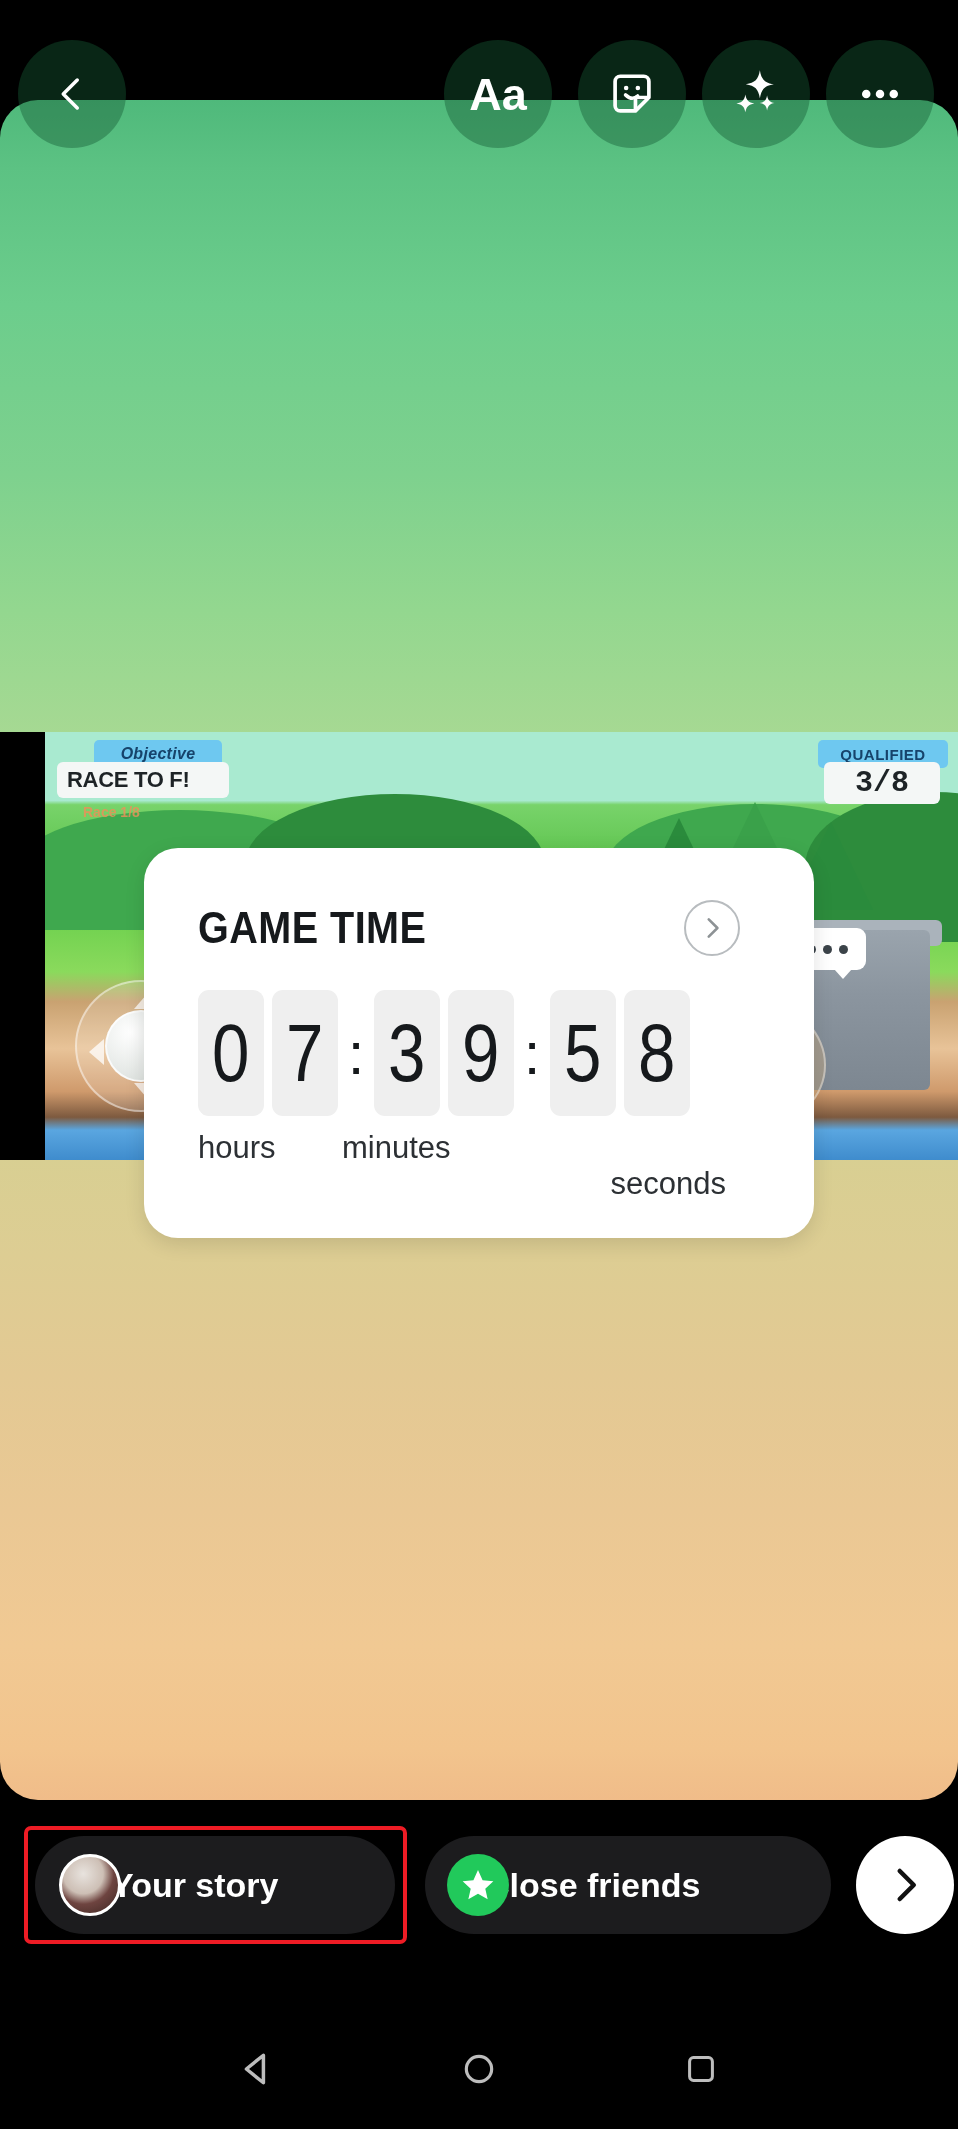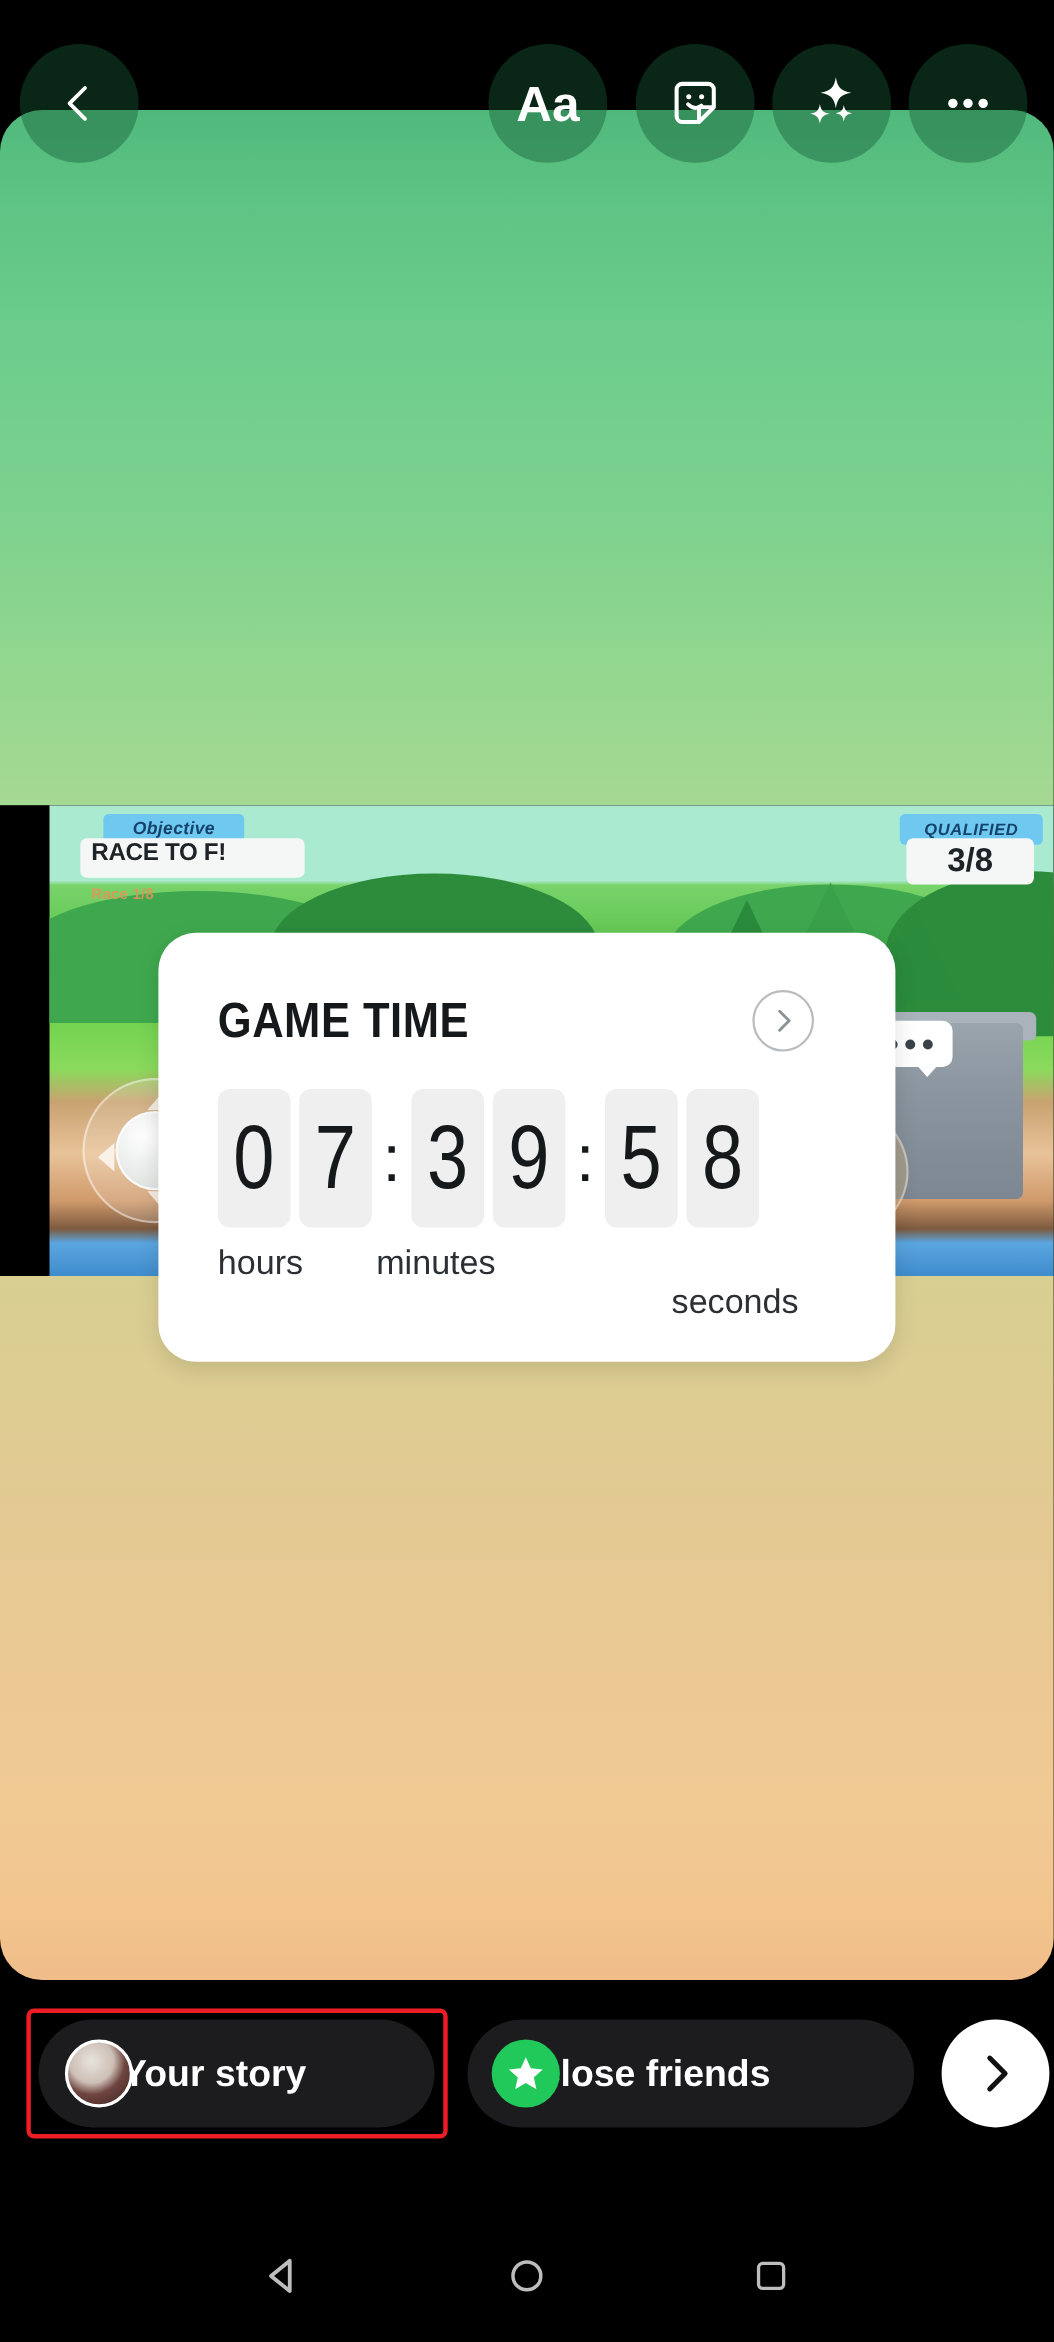--- a/index.html
+++ b/index.html
@@ -74,47 +74,47 @@
   #objective-tag {
     position:absolute; left:49px; top:8px; width:128px; height:28px;
     background:#6ec8f0; border-radius:5px;
     display:flex; align-items:center; justify-content:center;
   }
   #objective-tag span {
     color:#16436b; font-size:16px; font-weight:700; font-style:italic;
     letter-spacing:0.3px;
   }
   #objective-panel {
-    position:absolute; left:28px; top:30px; width:204px; height:36px;
+    position:absolute; left:12px; top:30px; width:172px; height:36px;
     background:#f4f7f6; border-radius:6px;
-    display:flex; align-items:flex-start; padding-left:10px;
+    display:flex; align-items:center; padding-left:10px;
   }
   #objective-panel span {
     color:#1d2326; font-size:22px; font-weight:800; letter-spacing:-0.3px;
     white-space:nowrap;
   }
   #objective-sub {
     position:absolute; left:38px; top:72px;
     color:#e8925a; font-size:14px; font-weight:700; opacity:.85;
   }
 
   
   #qualified-tag {
     position:absolute; right:10px; top:8px; width:130px; height:28px;
     background:#6ec8f0; border-radius:5px;
     display:flex; align-items:center; justify-content:center;
   }
   #qualified-tag span {
-    color:#16436b; font-size:15px; font-weight:800; font-style:italic;
+    color:#16436b; font-size:15px; font-weight:800; 
     letter-spacing:.5px;
   }
   #qualified-panel {
     position:absolute; right:18px; top:30px; width:116px; height:42px;
     background:#f4f7f6; border-radius:6px;
-    display:flex; align-items:center; justify-content:center;
+    display:flex; align-items:center; justify-content:center;font-family:Liberation Mono, monospace;
   }
   #qualified-panel span { color:#1d2326; font-size:30px; font-weight:800; }
 
   
   #stone {
     position:absolute; right:28px; top:198px; width:210px; height:160px;
     background:linear-gradient(180deg,#9aa4ad 0%,#8b959f 40%,#7d8791 100%);
     border-radius:6px;
   }
   #stone-cap {

